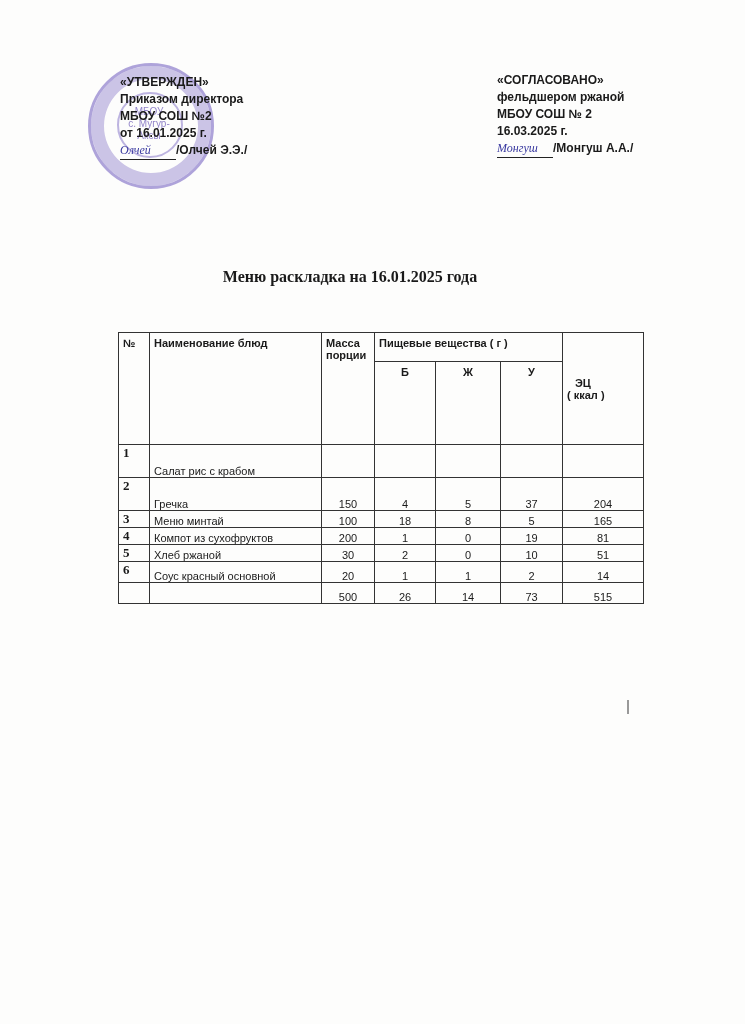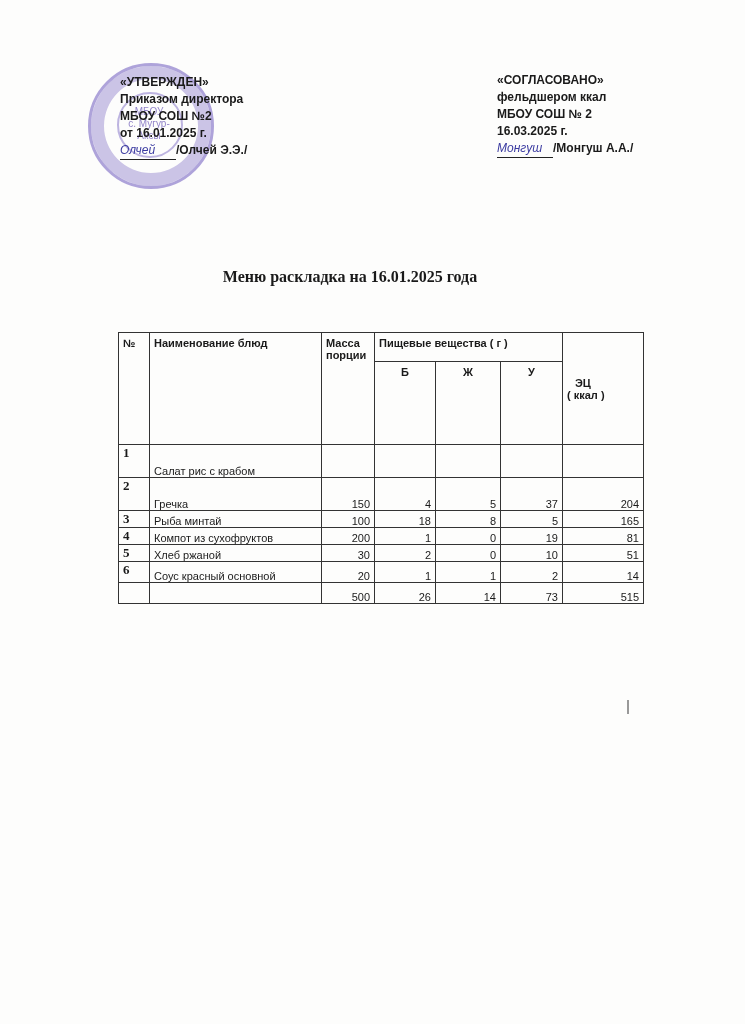--- a/index.html
+++ b/index.html
@@ -19,41 +19,41 @@
   .stamp-text {
     position: absolute; left: 30px; top: 40px; font-size: 10px; color: rgba(100, 80, 180, 0.7); text-align: center; width: 56px; line-height: 12px;
   }
   .approve {
     position: absolute; left: 120px; top: 74px; font-size: 12px; font-weight: bold; line-height: 17px;
   }
   .agreed {
     position: absolute; left: 497px; top: 72px; font-size: 12px; font-weight: bold; line-height: 17px;
   }
   .sigline { display: inline-block; border-bottom: 1px solid #222; position: relative; }
-  .sig-scribble { font-family: Liberation Sans, sans-serif; font-style: italic; color: #3a3aa0; font-weight: normal; font-size: 12px; }
+  .sig-scribble { font-family: Liberation Serif, serif; font-style: italic; color: #3a3aa0; font-weight: normal; font-size: 12px; }
   .title {
     position: absolute; left: 0; width: 700px; top: 268px; text-align: center;
     font-family: "Liberation Serif", serif; font-weight: bold; font-size: 16px;
   }
   table {
     position: absolute; left: 118px; top: 332px; border-collapse: collapse; font-size: 11px;
   }
   td, th { border: 1px solid #333; padding: 0 4px; }
   th { font-weight: bold; text-align: left; vertical-align: top; padding-top: 4px; }
   .c-num { width: 22px; }
   .c-name { width: 163px; }
   .c-mass { width: 44px; margin-top: 32px; }
   .c-b { width: 52px; }
   .c-zh { width: 56px; }
   .c-u { width: 53px; }
   .c-ec { width: 72px; }
   .hrow1 th { height: 24px; }
   .hrow2 th { height: 78px; text-align: center; }
   td.num { font-family: "Liberation Serif", serif; font-weight: bold; font-size: 13px; vertical-align: top; }
-  td.val { text-align: right; vertical-align: bottom; }
+  td.val { text-align: center; vertical-align: bottom; }
   td.name { vertical-align: bottom; }
   tr.r-tall td { height: 32px; }
   tr.r-normal td { height: 15px; }
   tr.r-sauce td { height: 20px; }
   tr.r-total td { height: 20px; font-weight: normal; }
   .ec-head { vertical-align: middle !important; padding-top: 0 !important; margin-left: 15px; }
   .speck { position: absolute; width: 2px; background: #999; }
 </style>
 </head>
 <body>
@@ -69,21 +69,21 @@
   <div>Приказом директора</div>
   <div>МБОУ СОШ №2</div>
   <div>от 16.01.2025 г.</div>
   <div>
     <span class="sigline" style="width:56px;"><span class="sig-scribble">Олчей</span></span><span>/Олчей Э.Э./</span>
   </div>
 </div>
 
 <div class="agreed">
   <div>«СОГЛАСОВАНО»</div>
-  <div>фельдшером ккал</div>
+  <div>фельдшером ржаной</div>
   <div>МБОУ СОШ № 2</div>
   <div>16.03.2025 г.</div>
   <div>
     <span class="sigline" style="width:56px;"><span class="sig-scribble">Монгуш</span></span><span>/Монгуш А.А./</span>
   </div>
 </div>
 
 <div class="title">Меню  раскладка на 16.01.2025 года</div>
 
 <table>
@@ -117,21 +117,21 @@
     <td class="num">2</td>
     <td class="name">Гречка</td>
     <td class="val">150</td>
     <td class="val">4</td>
     <td class="val">5</td>
     <td class="val">37</td>
     <td class="val">204</td>
   </tr>
   <tr class="r-normal">
     <td class="num">3</td>
-    <td class="name">Рыба минтай</td>
+    <td class="name">Меню минтай</td>
     <td class="val">100</td>
     <td class="val">18</td>
     <td class="val">8</td>
     <td class="val">5</td>
     <td class="val">165</td>
   </tr>
   <tr class="r-normal">
     <td class="num">4</td>
     <td class="name">Компот из сухофруктов</td>
     <td class="val">200</td>

